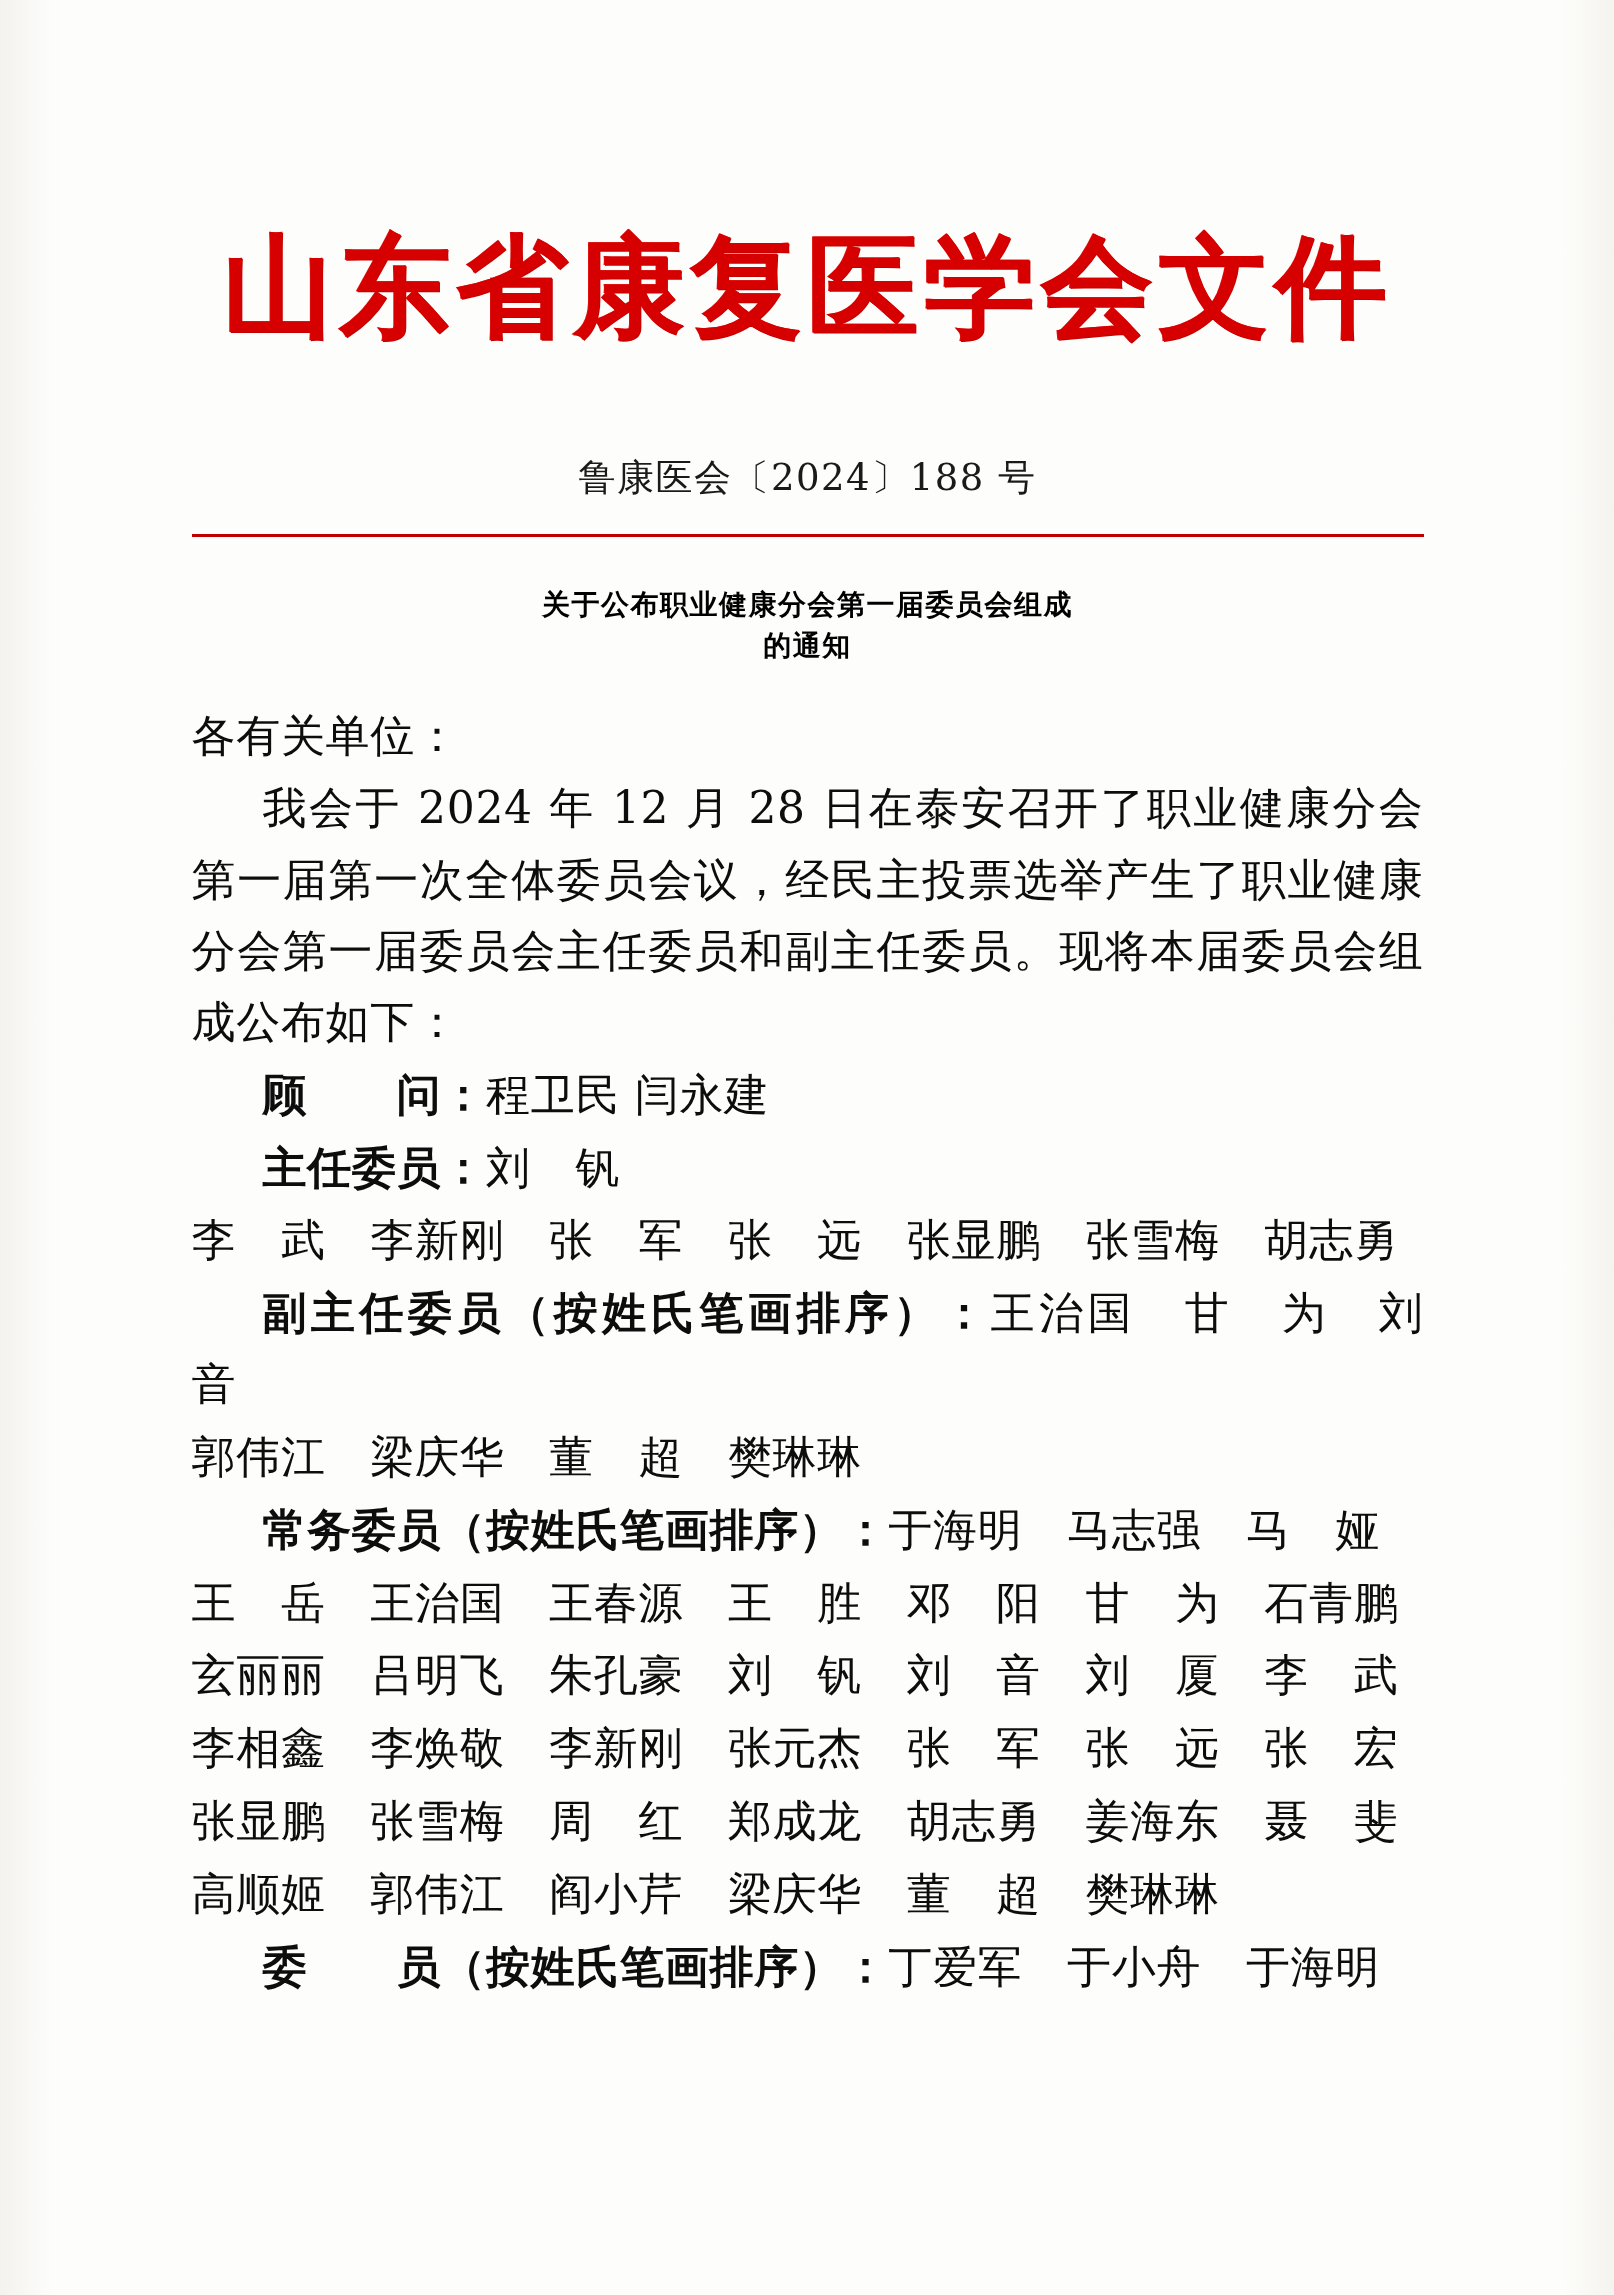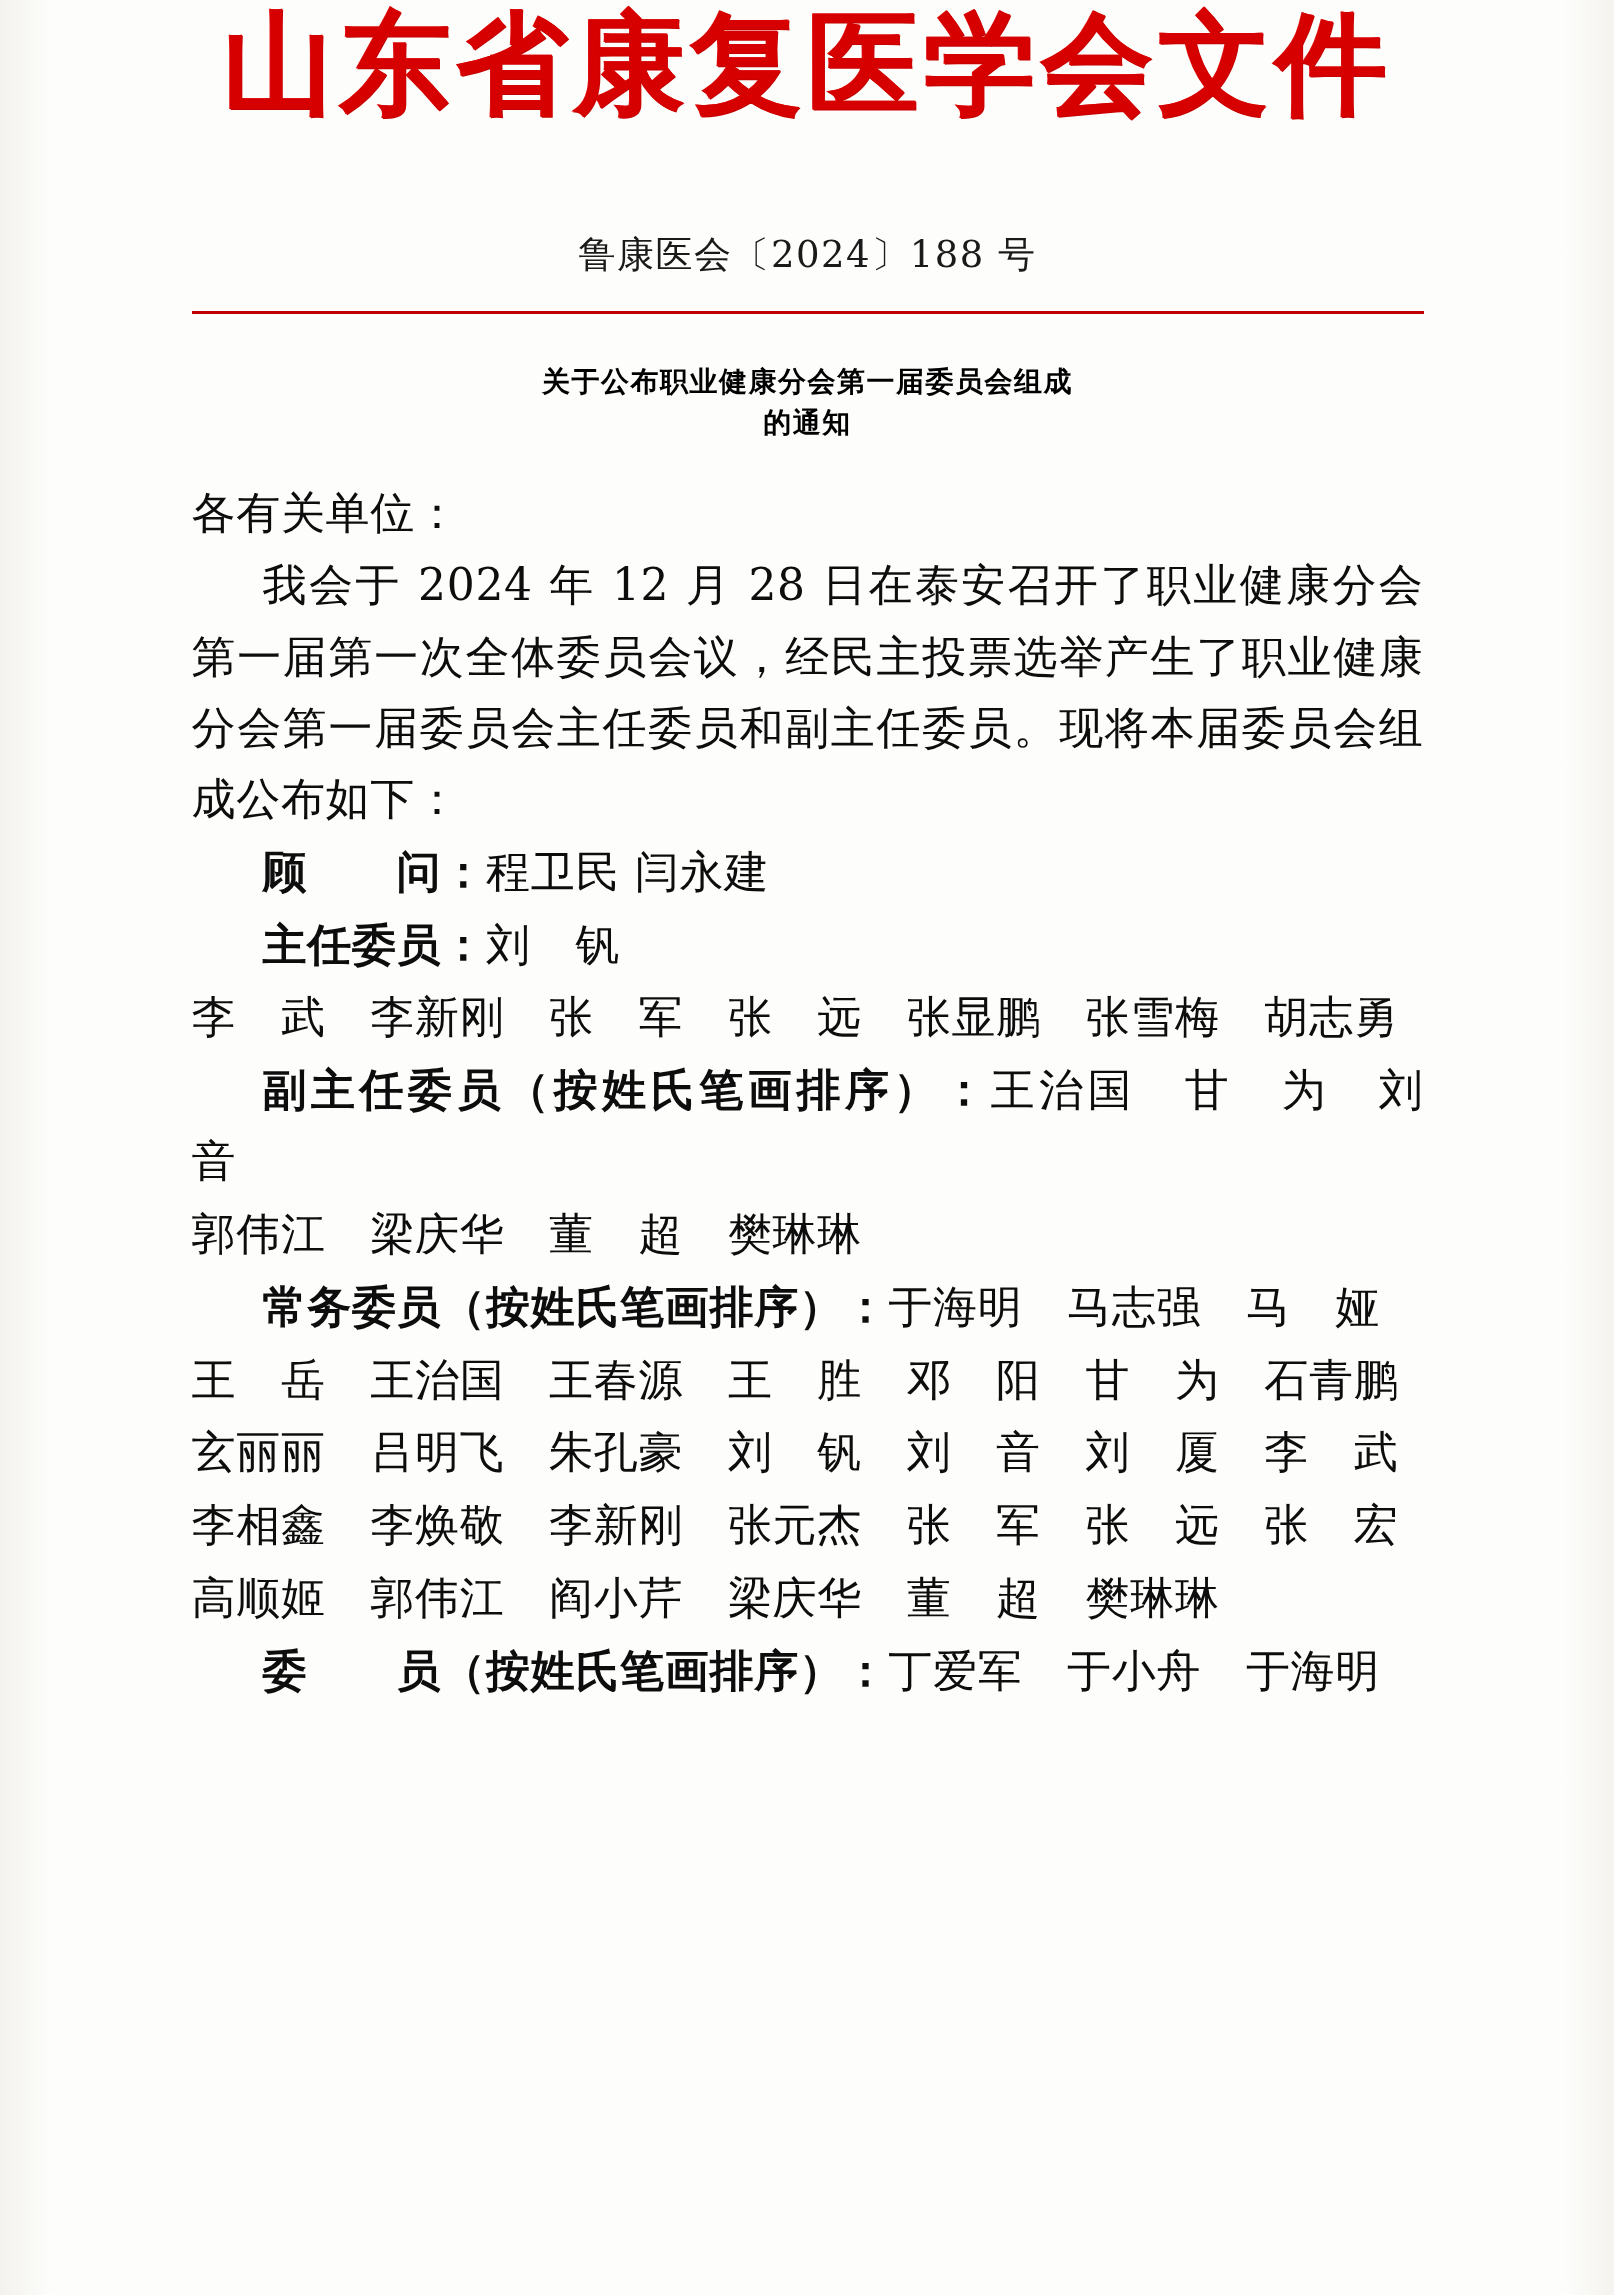--- a/index.html
+++ b/index.html
@@ -26,20 +26,21 @@
     content: "";
     position: absolute;
     inset: 0;
     background: linear-gradient(90deg, #f3f2ee 0px, #fdfdfb 52px, #fdfdfb calc(100% - 52px), #f4f3ef 100%);
     pointer-events: none;
   }
   .content {
     position: relative;
     margin: 0 auto;
     width: 1232px;
+    padding-top: 223px;
   }
   .masthead {
     text-align: center;
     color: #d60000;
     font-family: "DejaVu Serif", "Liberation Serif", serif;
     font-weight: 700;
     font-size: 111px;
     letter-spacing: 6px;
     line-height: 1.15;
     text-shadow: 0.7px 0.7px 0 #c50000, -0.7px 0 0 #e21414;
@@ -127,20 +128,21 @@
         <span class="label-bold">副主任委员（按姓氏笔画排序）：</span><span>王治国　甘　为　刘　音</span>
       </p>
       <p class="p name-row">郭伟江　梁庆华　董　超　樊琳琳</p>
 
       <p class="p indent2">
         <span class="label-bold">常务委员（按姓氏笔画排序）：</span><span>于海明　马志强　马　娅</span>
       </p>
       <p class="p name-row">王　岳　王治国　王春源　王　胜　邓　阳　甘　为　石青鹏</p>
       <p class="p name-row">玄丽丽　吕明飞　朱孔豪　刘　钒　刘　音　刘　厦　李　武</p>
       <p class="p name-row">李相鑫　李焕敬　李新刚　张元杰　张　军　张　远　张　宏</p>
+      <p class="p name-row">张显鹏　张雪梅　周　红　郑成龙　胡志勇　姜海东　聂　斐</p>
       <p class="p name-row">高顺姬　郭伟江　阎小芹　梁庆华　董　超　樊琳琳</p>
 
       <p class="p indent2">
         <span class="label-bold">委　　员（按姓氏笔画排序）：</span><span>丁爱军　于小舟　于海明</span>
       </p>
 
     </div>
   </div>
 </div>
 

